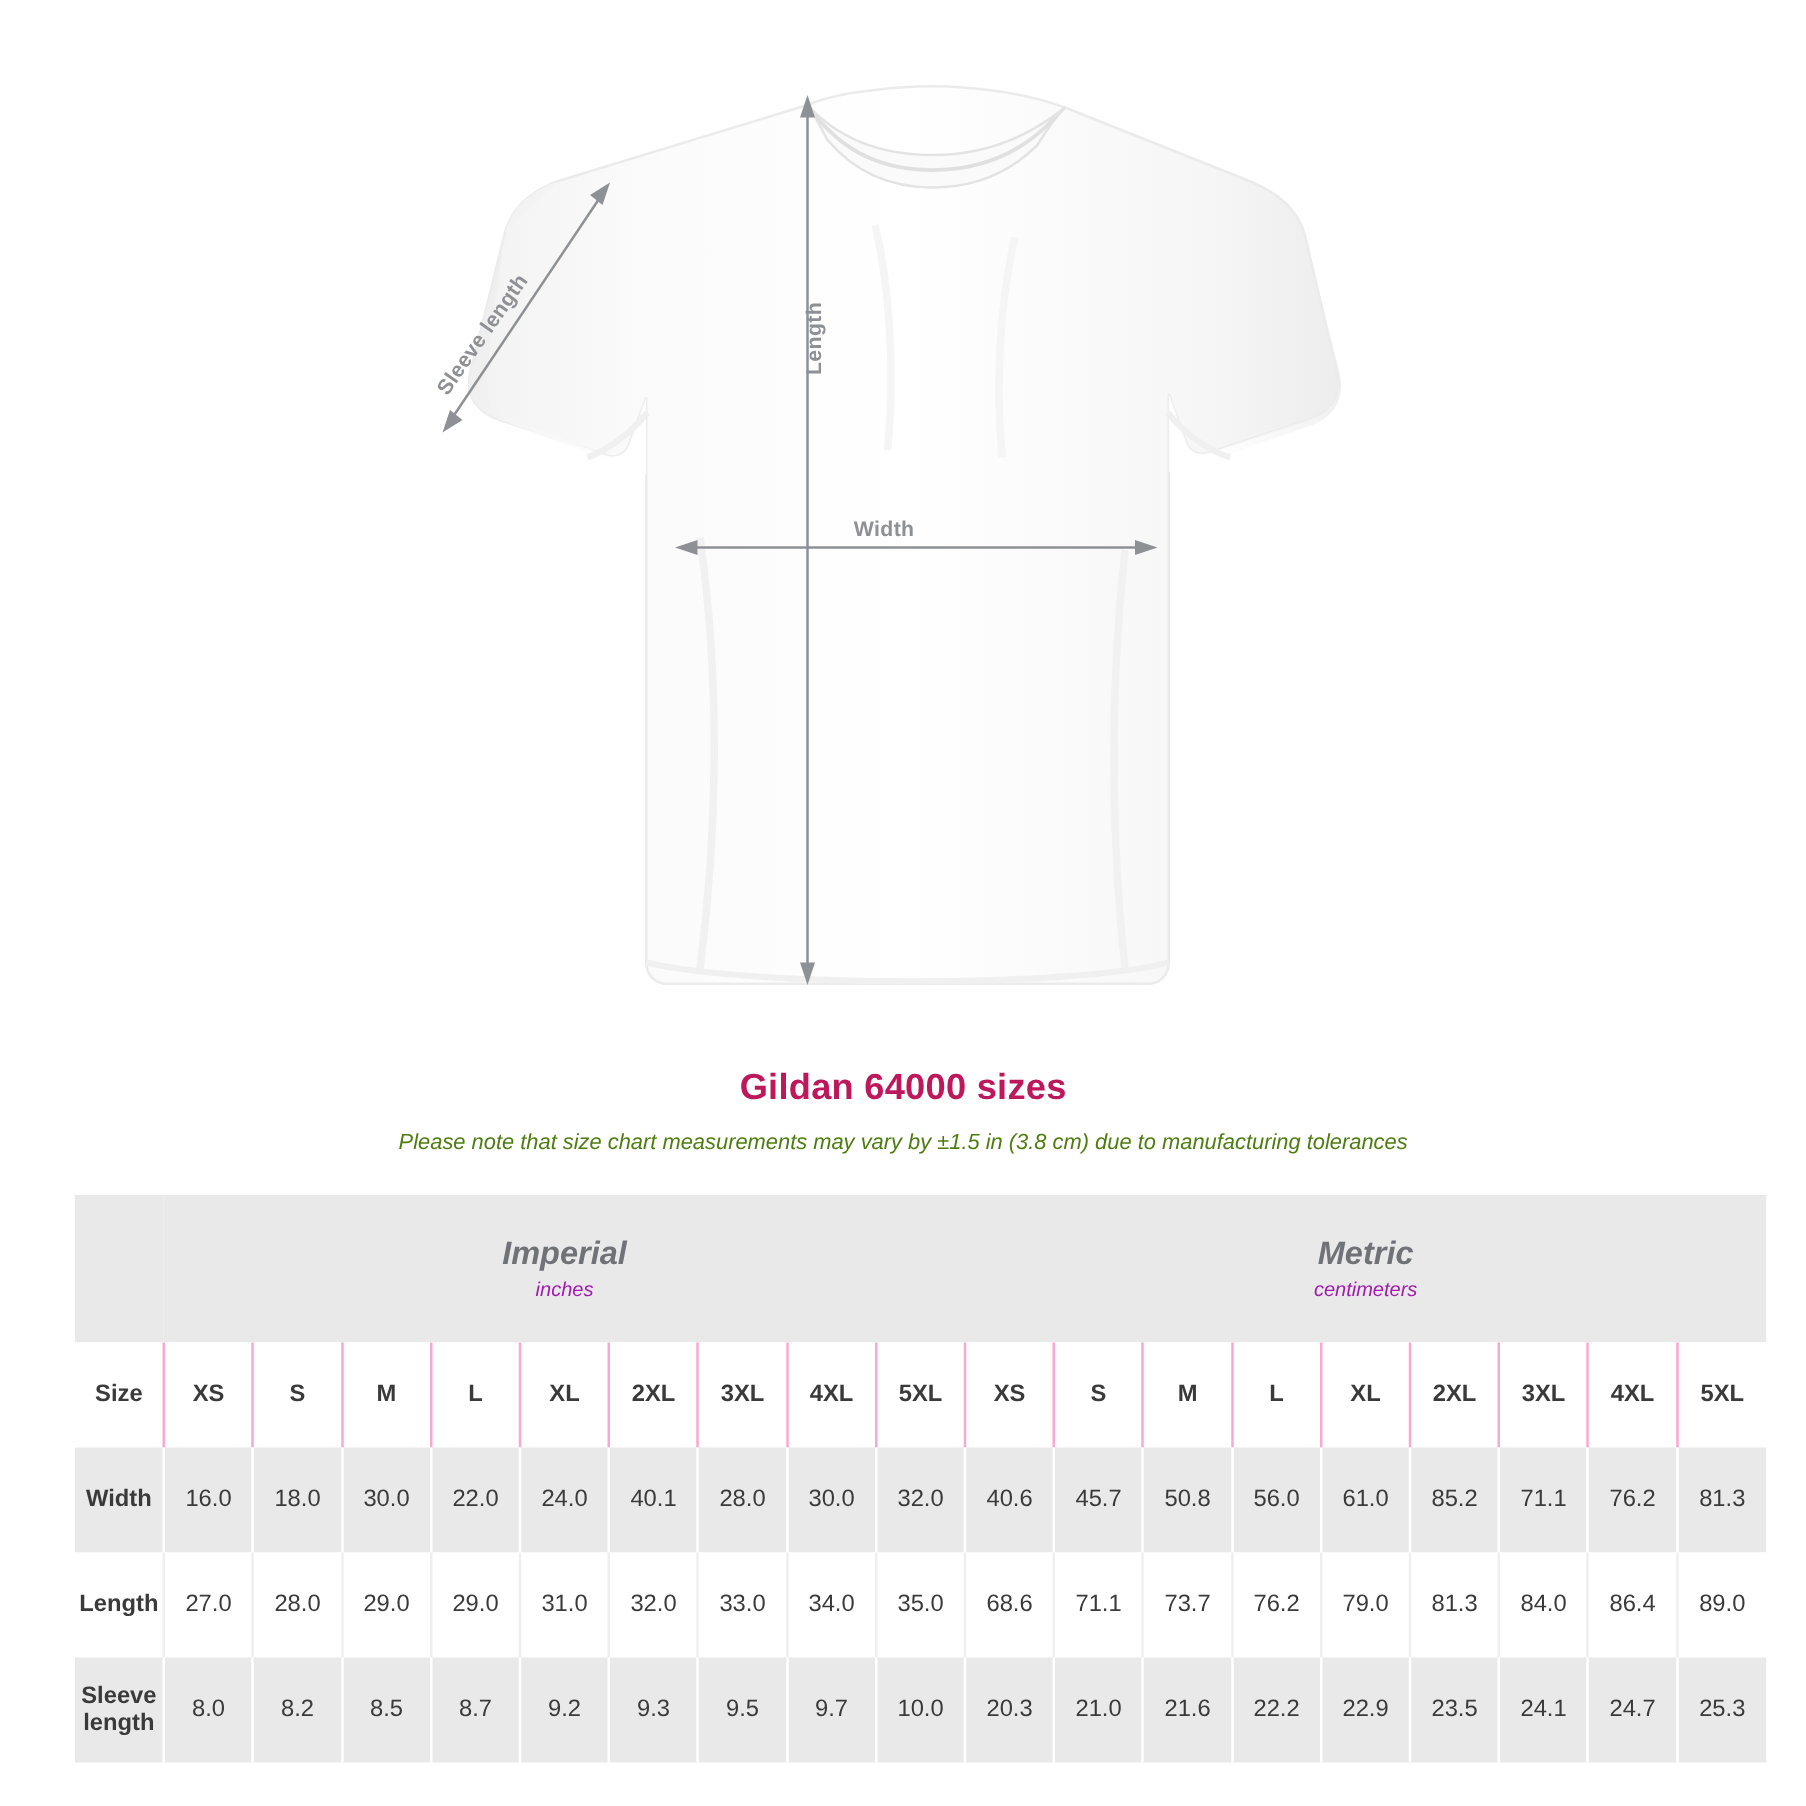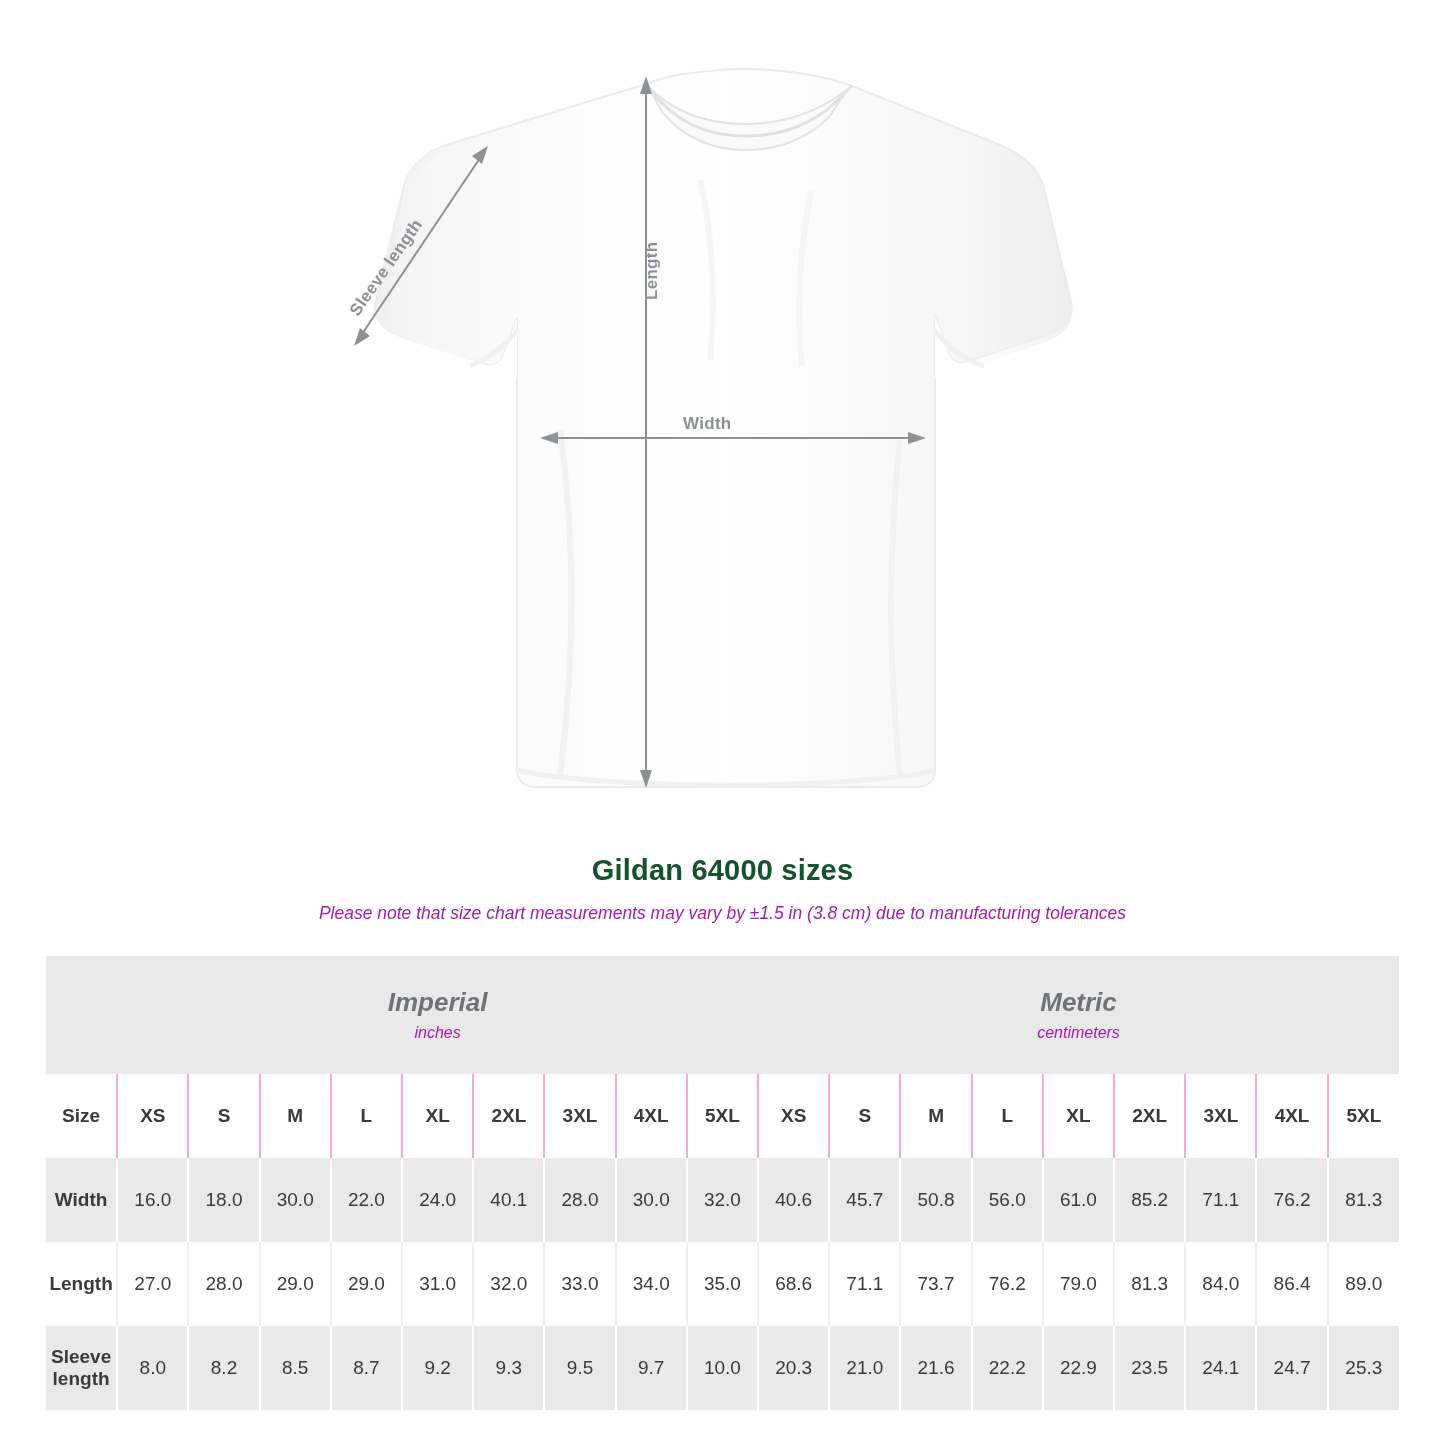--- a/index.html
+++ b/index.html
@@ -55,37 +55,37 @@
     top: 300px;
     transform: rotate(-55deg);
     transform-origin: left bottom;
   }
 
   
   .chart-title {
     text-align: center;
     font-size: 29px;
     font-weight: bold;
-    color: #14532d;
+    color: #be185d;
     margin: 0;
     padding-top: 34px;
     letter-spacing: 0.2px;
   }
   .chart-note {
     text-align: center;
     font-size: 17.5px;
     font-style: italic;
-    color: #a21caf;
+    color: #4d7c0f;
     margin: 0;
     padding-top: 16px;
   }
 
   
   .table-wrap {
-    padding: 32px 46px 0 46px;
+    padding: 32px 46px 0 60px;
   }
   table.size-table {
     border-collapse: collapse;
     width: 1353px;
     table-layout: fixed;
   }
   table.size-table td, table.size-table th {
     padding: 0;
     margin: 0;
   }

